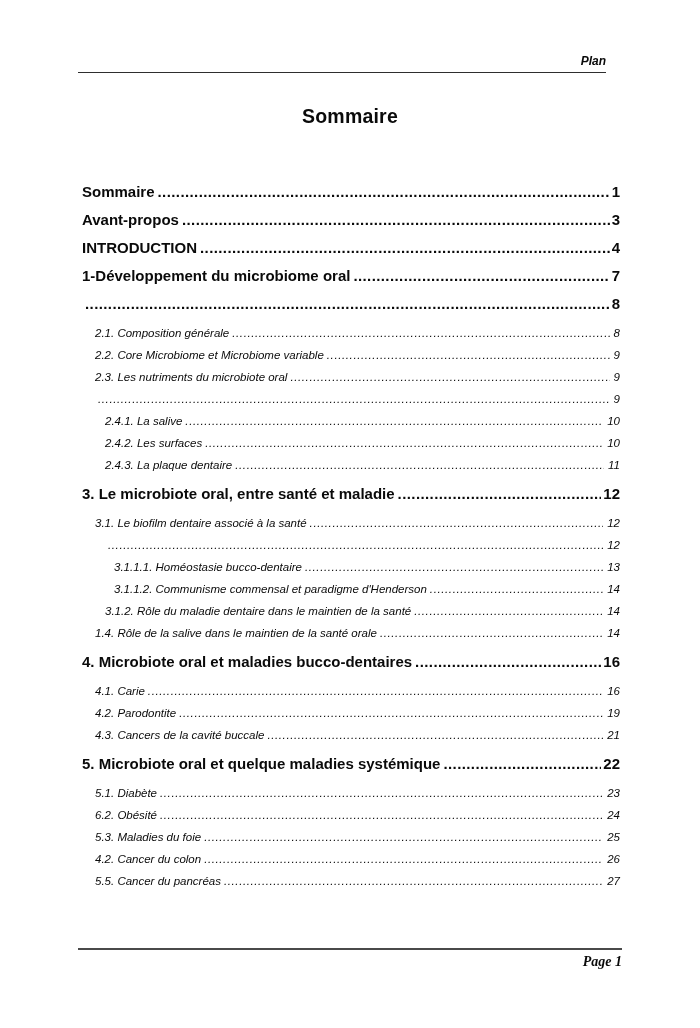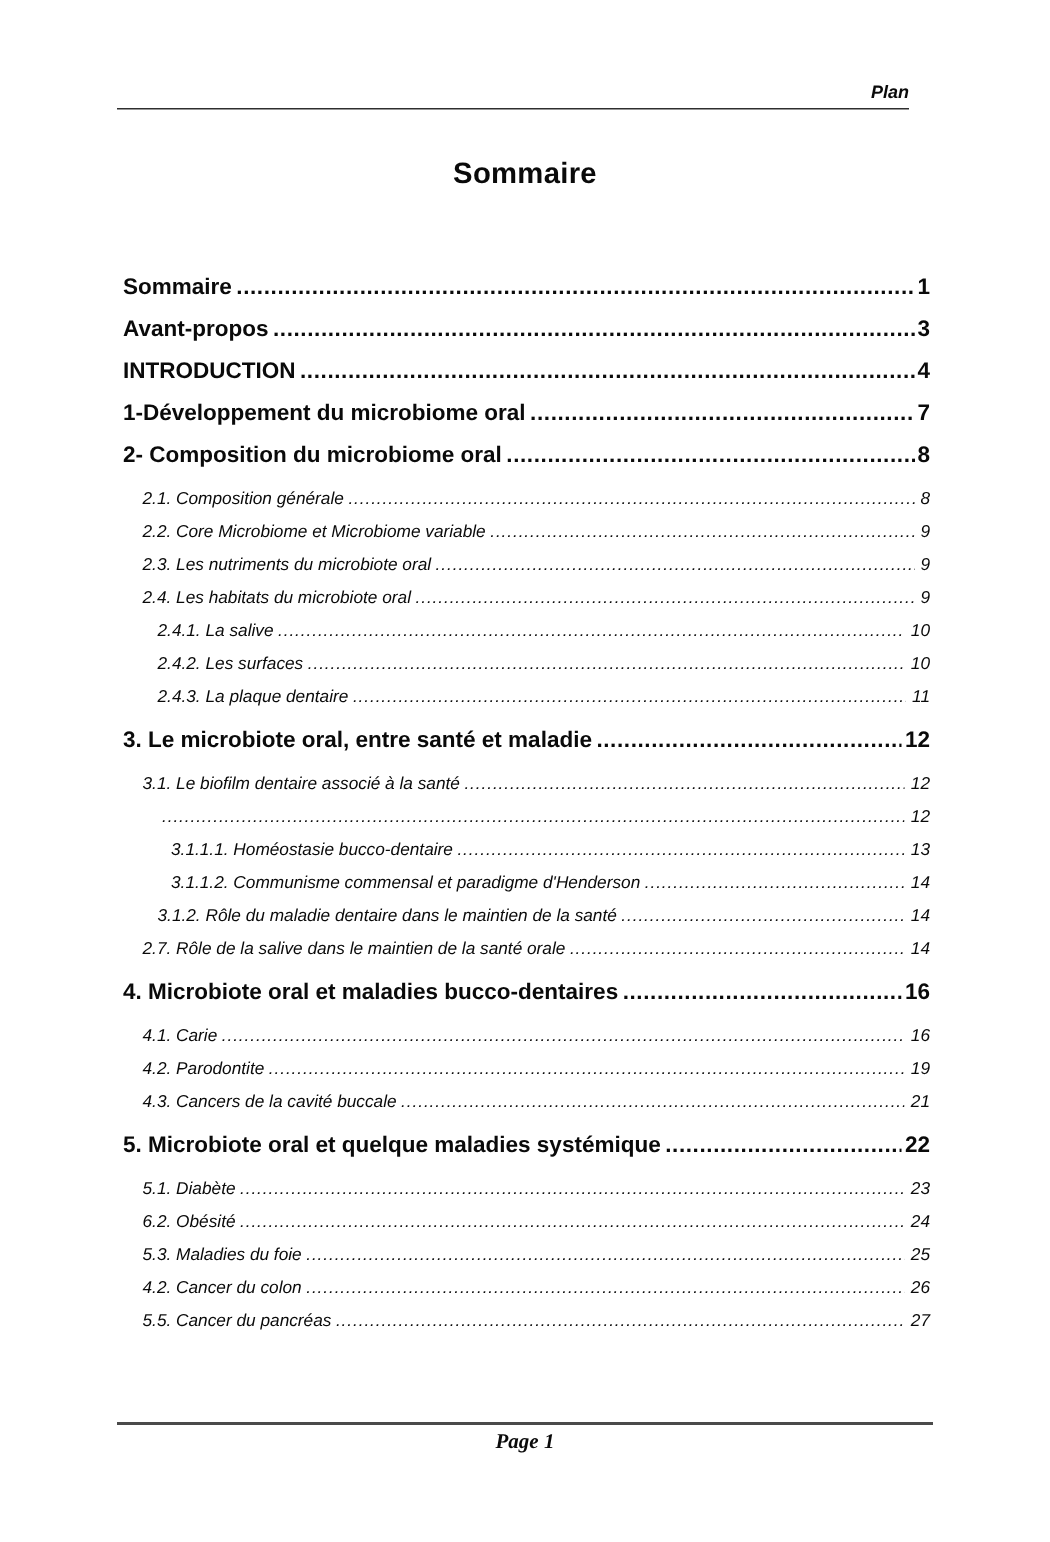--- a/index.html
+++ b/index.html
@@ -84,21 +84,21 @@
   .toc-page { white-space: nowrap; }
 
   
   .page-footer {
     position: absolute;
     top: 948px;
     left: 78px;
     right: 78px;
     border-top: 2px solid #4a4a4a;
     padding-top: 3px;
-    text-align: center;
+    text-align: right;
     font-family: "Liberation Serif", serif;
     font-size: 14px;
     font-weight: bold;
     font-style: italic;
     line-height: 17px;
   }
 </style>
 </head>
 <body>
 
@@ -123,41 +123,39 @@
       <span class="toc-label">INTRODUCTION</span>
       <span class="toc-dots">............................................................................................................................................................................................................................................................................................................</span>
       <span class="toc-page">4</span>
     </div>
     <div class="toc-row lvl1">
       <span class="toc-label">1-Développement du microbiome oral</span>
       <span class="toc-dots">............................................................................................................................................................................................................................................................................................................</span>
       <span class="toc-page">7</span>
     </div>
     <div class="toc-row lvl1">
-      <span class="toc-label">2- Composition du microbiome oral</span>
       <span class="toc-dots">............................................................................................................................................................................................................................................................................................................</span>
       <span class="toc-page">8</span>
     </div>
     <div class="toc-row lvl2">
       <span class="toc-label">2.1. Composition générale</span>
       <span class="toc-dots">............................................................................................................................................................................................................................................................................................................</span>
       <span class="toc-page">8</span>
     </div>
     <div class="toc-row lvl2">
       <span class="toc-label">2.2. Core Microbiome et Microbiome variable</span>
       <span class="toc-dots">............................................................................................................................................................................................................................................................................................................</span>
       <span class="toc-page">9</span>
     </div>
     <div class="toc-row lvl2">
       <span class="toc-label">2.3. Les nutriments du microbiote oral</span>
       <span class="toc-dots">............................................................................................................................................................................................................................................................................................................</span>
       <span class="toc-page">9</span>
     </div>
     <div class="toc-row lvl2">
-      <span class="toc-label">2.4. Les habitats du microbiote oral</span>
       <span class="toc-dots">............................................................................................................................................................................................................................................................................................................</span>
       <span class="toc-page">9</span>
     </div>
     <div class="toc-row lvl3">
       <span class="toc-label">2.4.1. La salive</span>
       <span class="toc-dots">............................................................................................................................................................................................................................................................................................................</span>
       <span class="toc-page">10</span>
     </div>
     <div class="toc-row lvl3">
       <span class="toc-label">2.4.2. Les surfaces</span>
@@ -192,21 +190,21 @@
       <span class="toc-label">3.1.1.2. Communisme commensal et paradigme d'Henderson</span>
       <span class="toc-dots">............................................................................................................................................................................................................................................................................................................</span>
       <span class="toc-page">14</span>
     </div>
     <div class="toc-row lvl3">
       <span class="toc-label">3.1.2. Rôle du maladie dentaire dans le maintien de la santé</span>
       <span class="toc-dots">............................................................................................................................................................................................................................................................................................................</span>
       <span class="toc-page">14</span>
     </div>
     <div class="toc-row lvl2">
-      <span class="toc-label">2.7. Rôle de la salive dans le maintien de la santé orale</span>
+      <span class="toc-label">1.4. Rôle de la salive dans le maintien de la santé orale</span>
       <span class="toc-dots">............................................................................................................................................................................................................................................................................................................</span>
       <span class="toc-page">14</span>
     </div>
     <div class="toc-row lvl1">
       <span class="toc-label">4. Microbiote oral et maladies bucco-dentaires</span>
       <span class="toc-dots">............................................................................................................................................................................................................................................................................................................</span>
       <span class="toc-page">16</span>
     </div>
     <div class="toc-row lvl2">
       <span class="toc-label">4.1. Carie</span>

